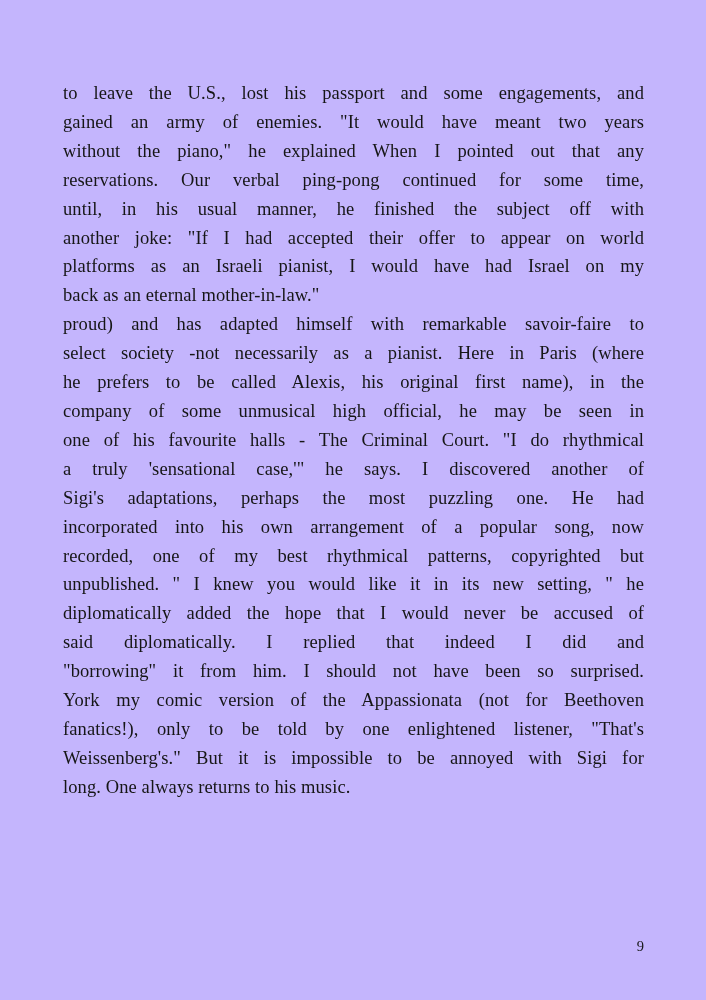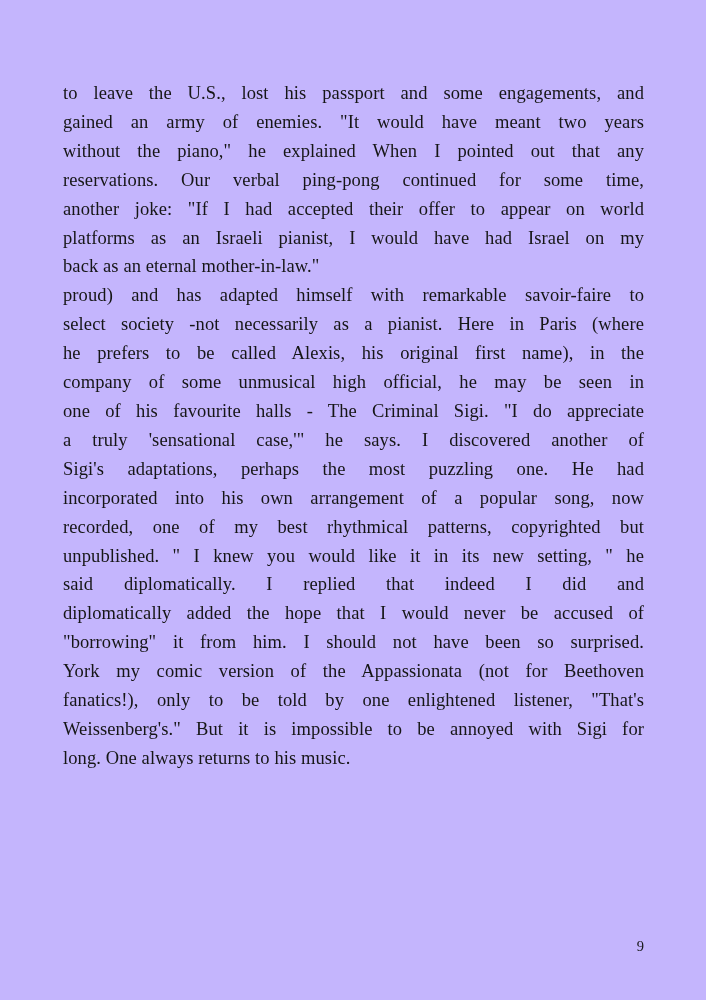--- a/index.html
+++ b/index.html
@@ -55,37 +55,38 @@
 </head>
 <body>
 
 <div class="page">
   <div class="text-block">
       <div class="paragraph">
         <div class="line"><span>to leave the U.S., lost his passport and some engagements, and</span></div>
         <div class="line"><span>gained an army of enemies. "It would have meant two years</span></div>
         <div class="line"><span>without the piano," he explained When I pointed out that any</span></div>
         <div class="line"><span>reservations. Our verbal ping-pong continued for some time,</span></div>
+        <div class="line"><span>until, in his usual manner, he finished the subject off with</span></div>
         <div class="line"><span>another joke: "If I had accepted their offer to appear on world</span></div>
         <div class="line"><span>platforms as an Israeli pianist, I would have had Israel on my</span></div>
         <div class="line para-last"><span>back as an eternal mother-in-law."</span></div>
       </div>
       <div class="paragraph">
         <div class="line"><span>proud) and has adapted himself with remarkable </span><span class="italic">savoir-faire</span><span> to</span></div>
         <div class="line"><span>select society -not necessarily as a pianist. Here in Paris (where</span></div>
         <div class="line"><span>he prefers to be called Alexis, his original first name), in the</span></div>
         <div class="line"><span>company of some unmusical high official, he may be seen in</span></div>
-        <div class="line"><span>one of his favourite halls - The Criminal Sigi. "I do appreciate</span></div>
+        <div class="line"><span>one of his favourite halls - The Criminal Court. "I do rhythmical</span></div>
         <div class="line"><span>a truly 'sensational case,'" he says. I discovered another of</span></div>
         <div class="line"><span>Sigi's adaptations, perhaps the most puzzling one. He had</span></div>
         <div class="line"><span>incorporated into his own arrangement of a popular song, now</span></div>
         <div class="line"><span>recorded, one of my best rhythmical patterns, copyrighted but</span></div>
         <div class="line"><span>unpublished. " I knew you would like it in its new setting, " he</span></div>
+        <div class="line"><span>diplomatically added the hope that I would never be accused of</span></div>
         <div class="line"><span>said diplomatically. I replied that indeed I did and</span></div>
-        <div class="line"><span>diplomatically added the hope that I would never be accused of</span></div>
         <div class="line"><span>"borrowing" it from him. I should not have been so surprised.</span></div>
         <div class="line"><span>York my comic version of the </span><span class="italic">Appassionata</span><span> (not for Beethoven</span></div>
         <div class="line"><span>fanatics!), only to be told by one enlightened listener, "That's</span></div>
         <div class="line"><span>Weissenberg's." But it is impossible to be annoyed with Sigi for</span></div>
         <div class="line para-last"><span>long. One always returns to his music.</span></div>
       </div>
     </div>
   <div class="page-number">9</div>
 </div>
 

